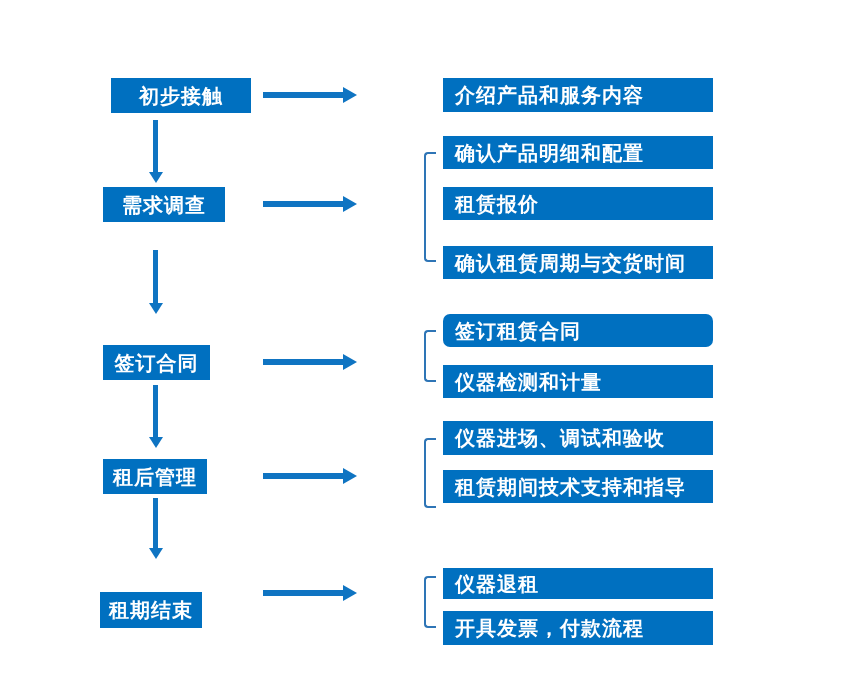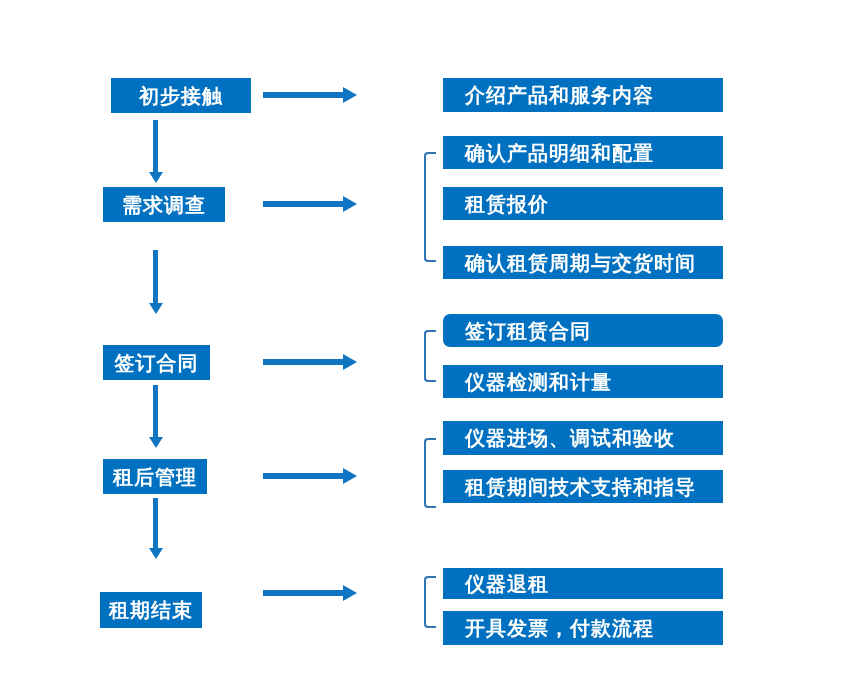--- a/index.html
+++ b/index.html
@@ -31,21 +31,21 @@
     left:100px;top:14px;width:602px;height:30px;
     justify-content:center;
     font-size:20px;
   }
   .stagebox{
     justify-content:center;
     font-size:20px;
   }
   .detailbox{
     left:443px;width:258px;
-    padding-left:22px;
+    padding-left:12px;
     box-sizing:content-box;
     font-size:20px;
   }
   
   .h-shaft{
     position:absolute;
     left:263px;width:80px;height:6px;
     background:var(--arrow-blue);
   }
   .h-head{

